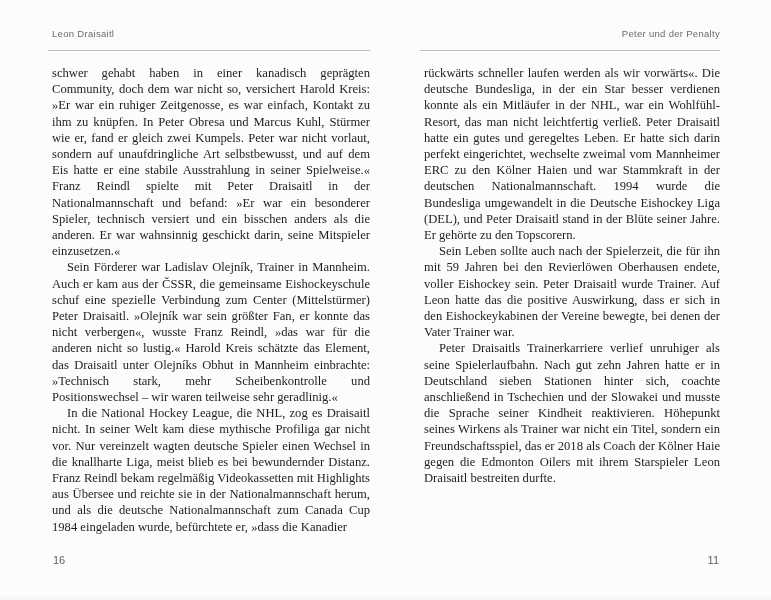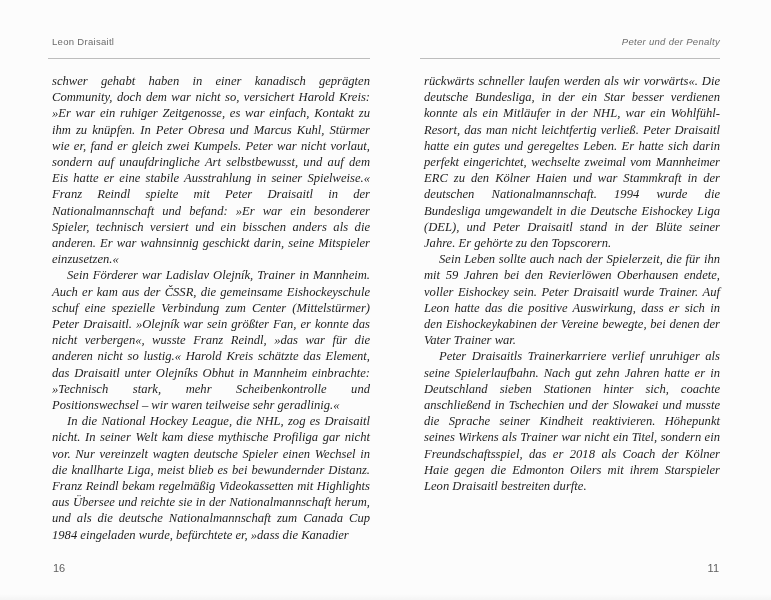--- a/index.html
+++ b/index.html
@@ -6,59 +6,58 @@
   .screen {
     position: relative;
     width: 771px;
     height: 600px;
     background: #fcfcfc;
     overflow: hidden;
     font-family: "Liberation Serif", serif;
   }
   .page {
     position: absolute;
-    top: 12px;
+    top: 4px;
     height: 512px;
   }
   .page--left  { left: 52px;  width: 318px; }
   .page--right { left: 424px; width: 296px; }
 
   .page-header {
     position: absolute;
     top: 24px;
     left: 0;
     right: 0;
     font-family: "Liberation Sans", sans-serif;
     font-size: 9.5px;
     letter-spacing: 0.3px;
     color: #6b6b6b;
   }
   .page--left  .page-header { text-align: left; }
-  .page--right .page-header { text-align: right; font-style: italic; }
+  .page--right .page-header { text-align: right; }
 
   .header-rule {
     position: absolute;
     top: 46px;
     left: -4px;
     right: 0;
     height: 0;
     border-top: 1px solid #bdbdbd;
   }
 
   .page-body {
     position: absolute;
     top: 61px;
     left: 0;
     right: 0;
     font-size: 12.6px;
     line-height: 16.2px;
     color: #1e1e1e;
     text-align: justify;
     hyphens: auto;
-    font-style: italic;
     -webkit-hyphens: auto;
   }
   .page-body p { margin: 0; padding: 0; }
   .page-body p.indent { text-indent: 15px; }
 
   .page-number {
     position: absolute;
     top: 550px;
     font-family: "Liberation Sans", sans-serif;
     font-size: 11px;

